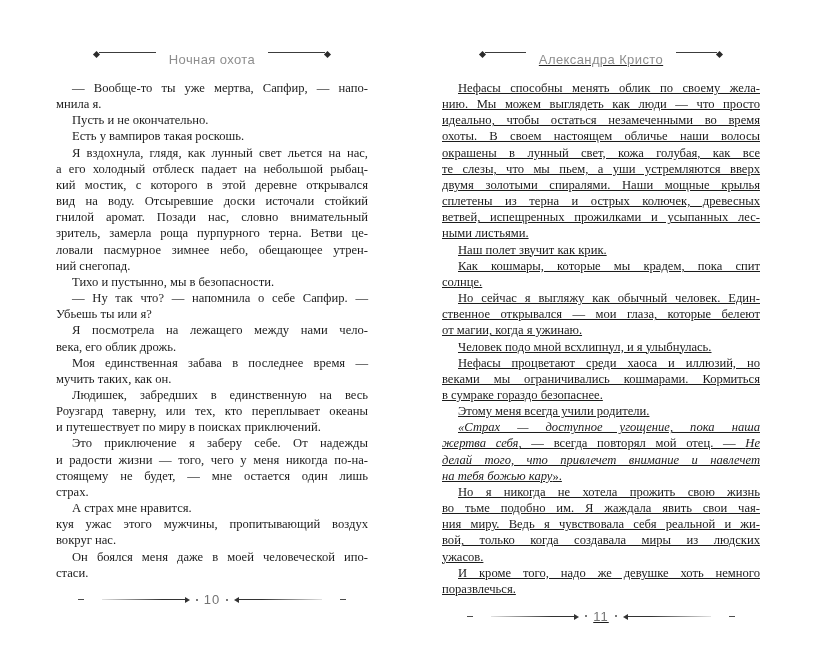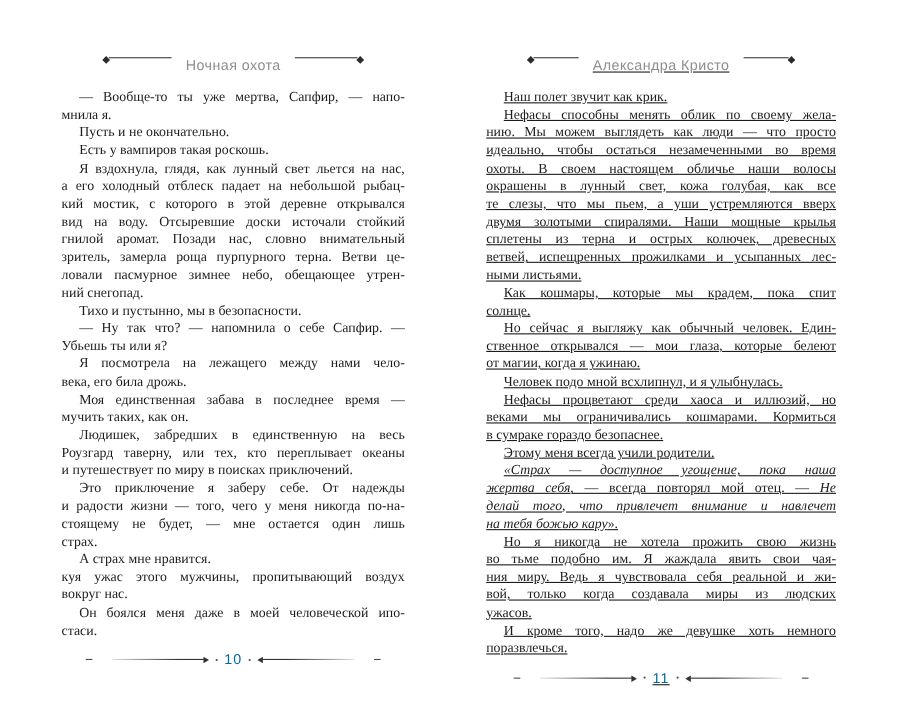--- a/index.html
+++ b/index.html
@@ -44,21 +44,21 @@
   .rule-arrow.r::after {
     content:""; position:absolute; right:-2px; top:-2px;
     border-left:5px solid #333; border-top:3px solid transparent; border-bottom:3px solid transparent;
   }
   .rule-arrow.l::after {
     content:""; position:absolute; left:-2px; top:-2px;
     border-right:5px solid #333; border-top:3px solid transparent; border-bottom:3px solid transparent;
   }
   .folio .dot { width:2px; height:2px; border-radius:50%; background:#4c4c4c; flex:none; margin:0 3px; }
   .folio-num {
-    font-family:"Liberation Sans", sans-serif; font-size:13px; color:#0369a1;
+    font-family:"Liberation Sans", sans-serif; font-size:13px; color:#737373;
     letter-spacing:1px; padding:0 3px;
   }
 </style>
 </head>
 <body>
 
 <section class="page left">
   <header class="running-head">
     <span class="orn-diamond"></span>
     <span class="orn-rule"></span>
@@ -89,21 +89,21 @@
       </div>
       <div>
         <div class="line first last">Тихо и пустынно, мы в безопасности.</div>
       </div>
       <div>
         <div class="line first">— Ну так что? — напомнила о себе Сапфир. —</div>
         <div class="line last">Убьешь ты или я?</div>
       </div>
       <div>
         <div class="line first">Я посмотрела на лежащего между нами чело-</div>
-        <div class="line last">века, его била дрожь.</div>
+        <div class="line last">века, его облик дрожь.</div>
       </div>
       <div>
         <div class="line first">Моя единственная забава в последнее время —</div>
         <div class="line last">мучить таких, как он.</div>
       </div>
       <div>
         <div class="line first">Людишек, забредших в единственную на весь</div>
         <div class="line">Роузгард таверну, или тех, кто переплывает океаны</div>
         <div class="line last">и путешествует по миру в поисках приключений.</div>
       </div>
@@ -138,36 +138,36 @@
 
 <section class="page right">
   <header class="running-head">
     <span class="orn-diamond"></span>
     <span class="orn-rule"></span>
     <span class="rh-title">Александра Кристо</span>
     <span class="orn-rule"></span>
     <span class="orn-diamond"></span>
   </header>
   <div class="body-text" id="body-right">
-      <div>
-        <div class="line first last">Наш полет звучит как крик.</div>
-      </div>
       <div>
         <div class="line first">Нефасы способны менять облик по своему жела-</div>
         <div class="line">нию. Мы можем выглядеть как люди — что просто</div>
         <div class="line">идеально, чтобы остаться незамеченными во время</div>
         <div class="line">охоты. В своем настоящем обличье наши волосы</div>
         <div class="line">окрашены в лунный свет, кожа голубая, как все</div>
         <div class="line">те слезы, что мы пьем, а уши устремляются вверх</div>
         <div class="line">двумя золотыми спиралями. Наши мощные крылья</div>
         <div class="line">сплетены из терна и острых колючек, древесных</div>
         <div class="line">ветвей, испещренных прожилками и усыпанных лес-</div>
         <div class="line last">ными листьями.</div>
       </div>
       <div>
+        <div class="line first last">Наш полет звучит как крик.</div>
+      </div>
+      <div>
         <div class="line first">Как кошмары, которые мы крадем, пока спит</div>
         <div class="line last">солнце.</div>
       </div>
       <div>
         <div class="line first">Но сейчас я выгляжу как обычный человек. Един-</div>
         <div class="line">ственное открывался — мои глаза, которые белеют</div>
         <div class="line last">от магии, когда я ужинаю.</div>
       </div>
       <div>
         <div class="line first last">Человек подо мной всхлипнул, и я улыбнулась.</div>

